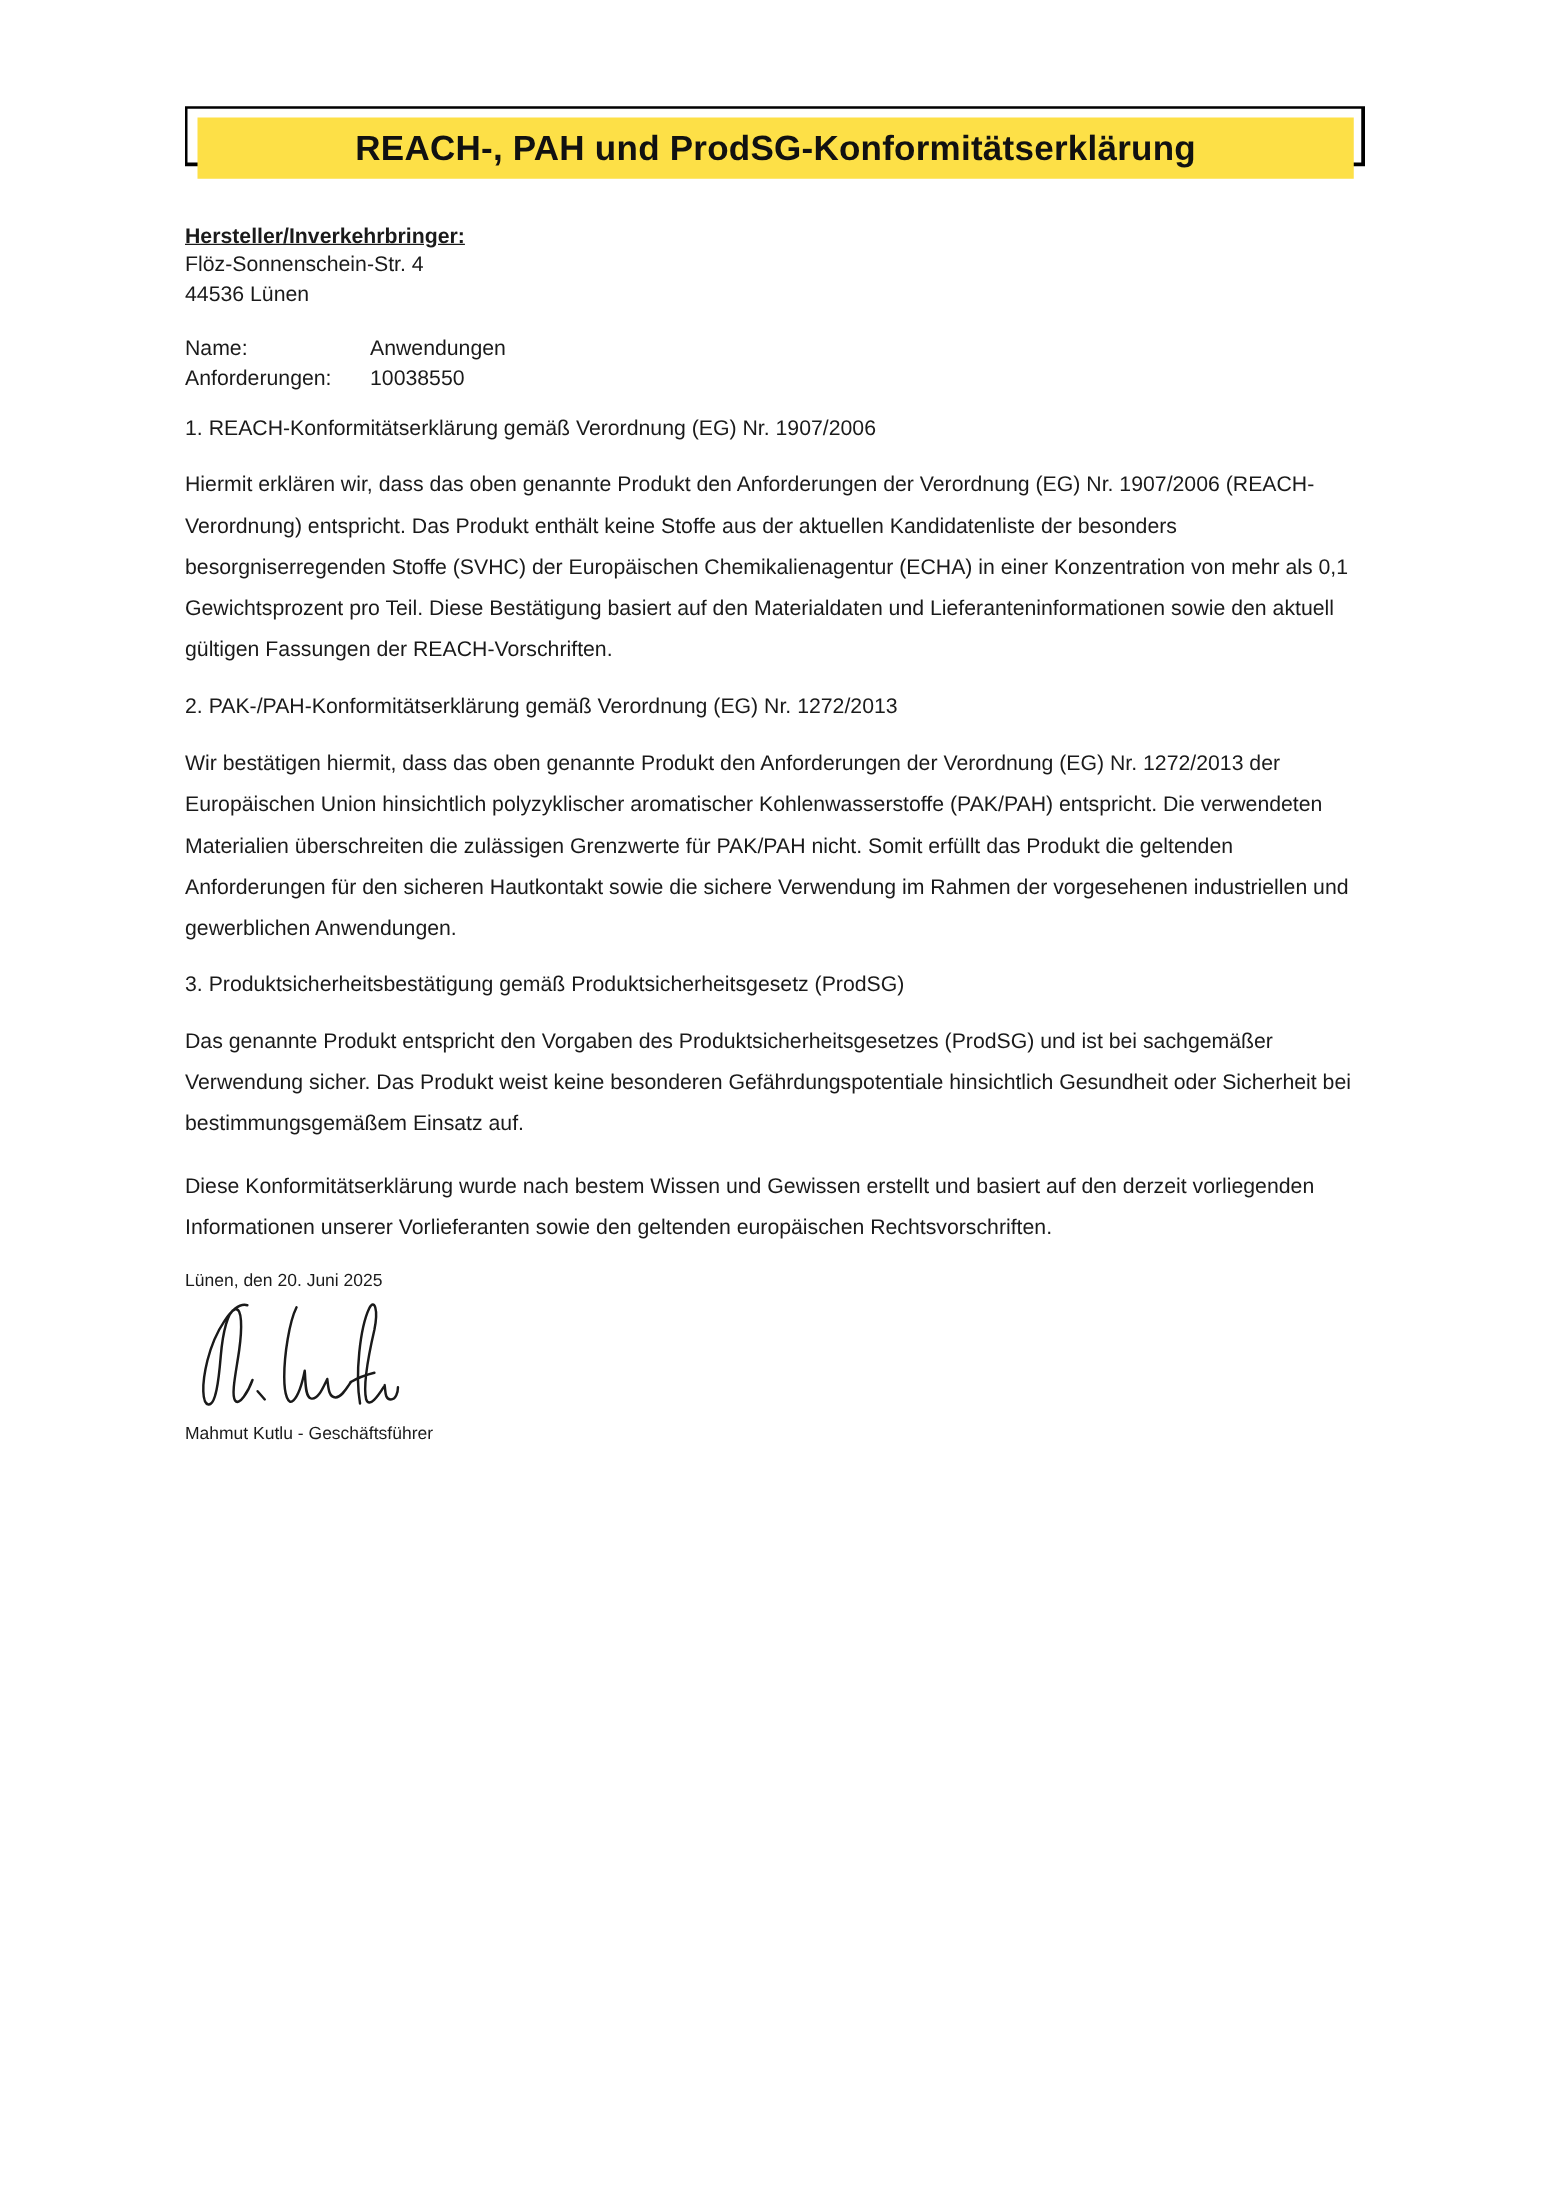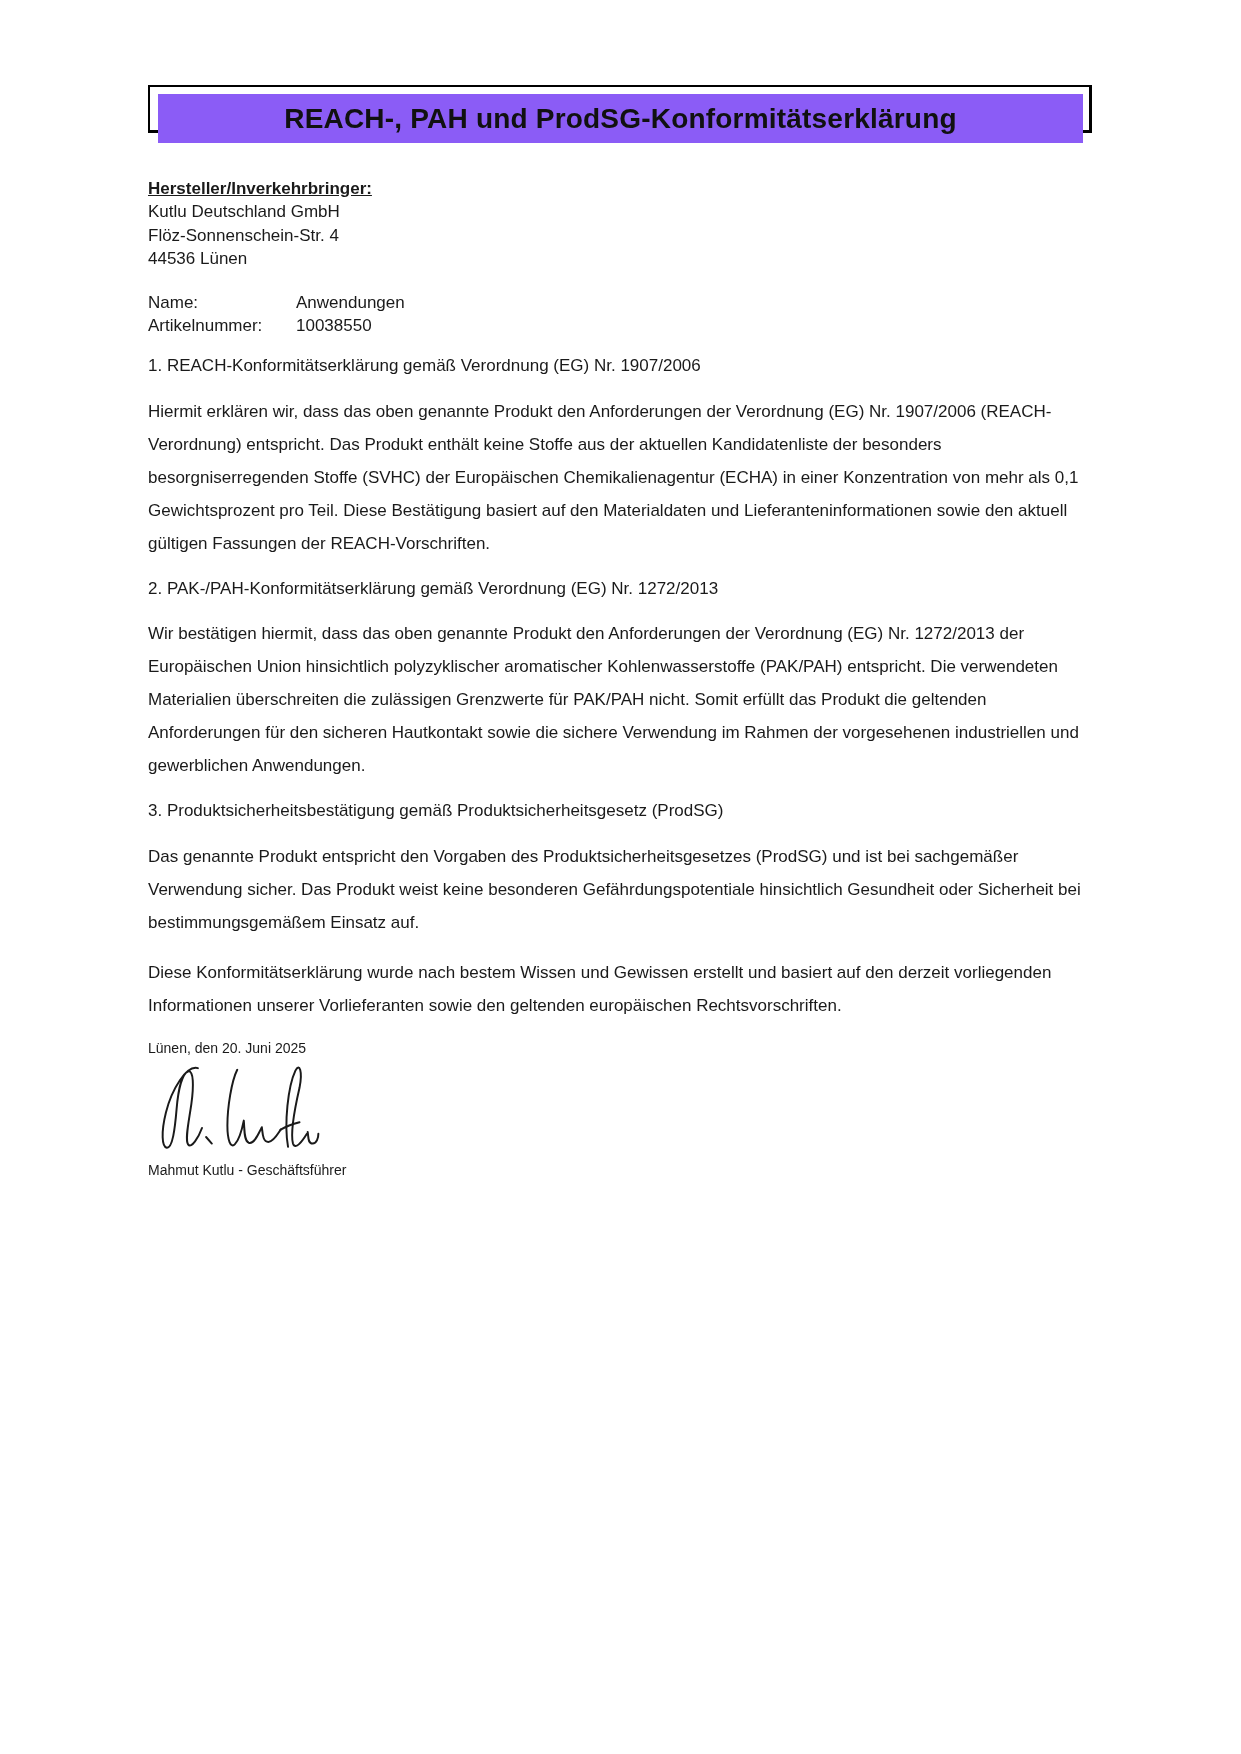--- a/index.html
+++ b/index.html
@@ -27,21 +27,21 @@
     border-width: 2px 3px 3px 2px;
     overflow: visible;
     margin-bottom: 30px;
   }
   .title-inner {
     position: relative;
     top: 7px;
     left: 8px;
     width: calc(100% - 14px);
     height: 49px;
-    background: #8b5cf6;
+    background: #fde047;
     display: flex;
     align-items: center;
     justify-content: center;
     font-size: 28px;
     font-weight: bold;
     color: #111111;
     letter-spacing: 0.2px;
     z-index: 2;
   }
   .mfr-heading {
@@ -85,32 +85,31 @@
 <body>
 
 <div class="page">
 
   <div class="title-box">
     <div class="title-inner">REACH-, PAH und ProdSG-Konformitätserklärung</div>
   </div>
 
   <div class="mfr-block">
     <div class="mfr-heading">Hersteller/Inverkehrbringer:</div>
-    <div class="mfr-line">Kutlu Deutschland GmbH</div>
     <div class="mfr-line">Flöz-Sonnenschein-Str. 4</div>
     <div class="mfr-line">44536 Lünen</div>
   </div>
 
   <div class="product-block">
     <div class="product-row">
       <span class="product-label">Name:</span>
       <span class="product-value">Anwendungen</span>
     </div>
     <div class="product-row">
-      <span class="product-label">Artikelnummer:</span>
+      <span class="product-label">Anforderungen:</span>
       <span class="product-value">10038550</span>
     </div>
   </div>
 
   <div class="section">
     <div class="section-heading">1. REACH-Konformitätserklärung gemäß Verordnung (EG) Nr. 1907/2006</div>
     <p class="paragraph">Hiermit erklären wir, dass das oben genannte Produkt den Anforderungen der Verordnung (EG) Nr. 1907/2006 (REACH-Verordnung) entspricht. Das Produkt enthält keine Stoffe aus der aktuellen Kandidatenliste der besonders besorgniserregenden Stoffe (SVHC) der Europäischen Chemikalienagentur (ECHA) in einer Konzentration von mehr als 0,1 Gewichtsprozent pro Teil. Diese Bestätigung basiert auf den Materialdaten und Lieferanteninformationen sowie den aktuell gültigen Fassungen der REACH-Vorschriften.</p>
   </div>
 
   <div class="section">

